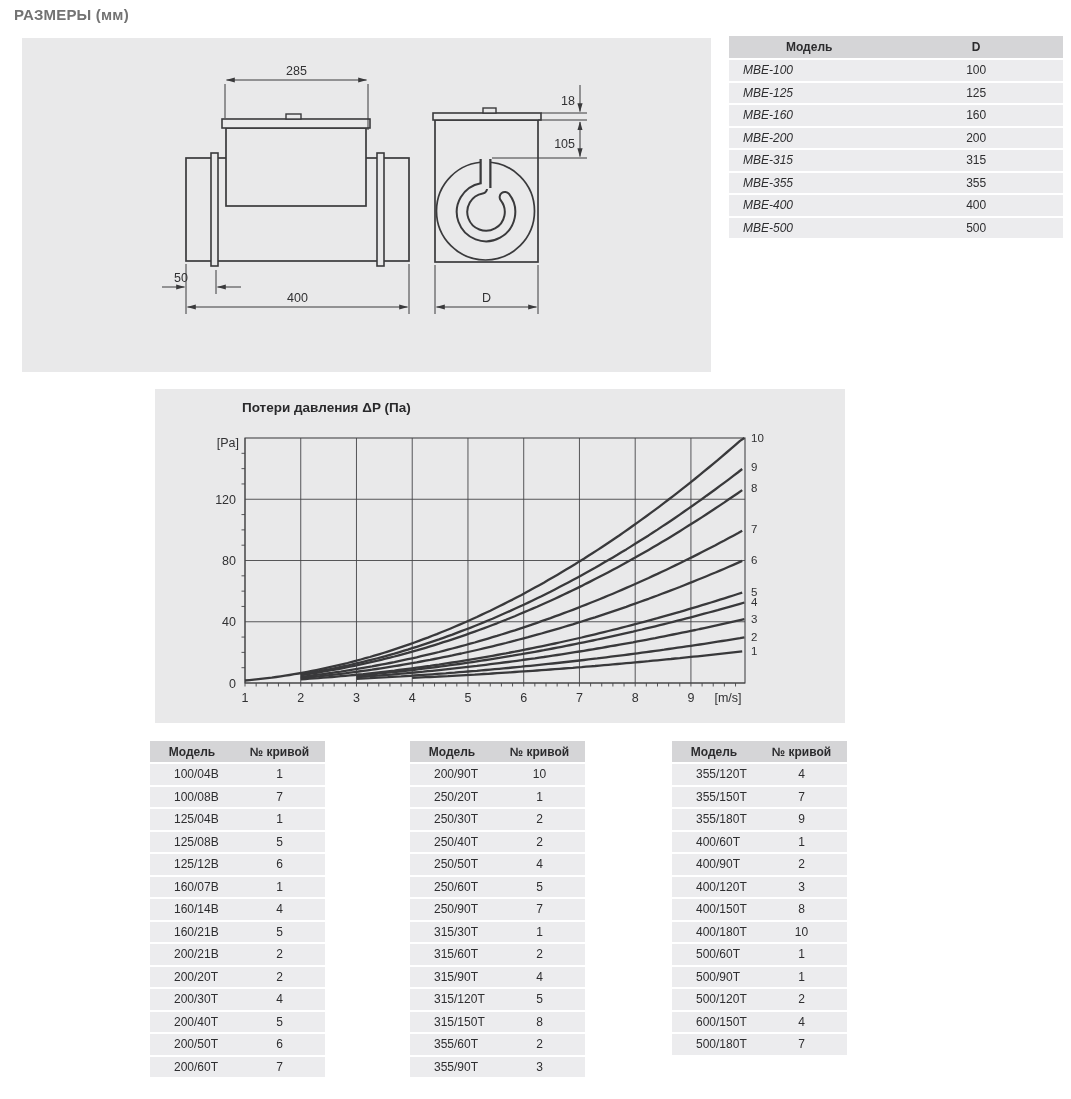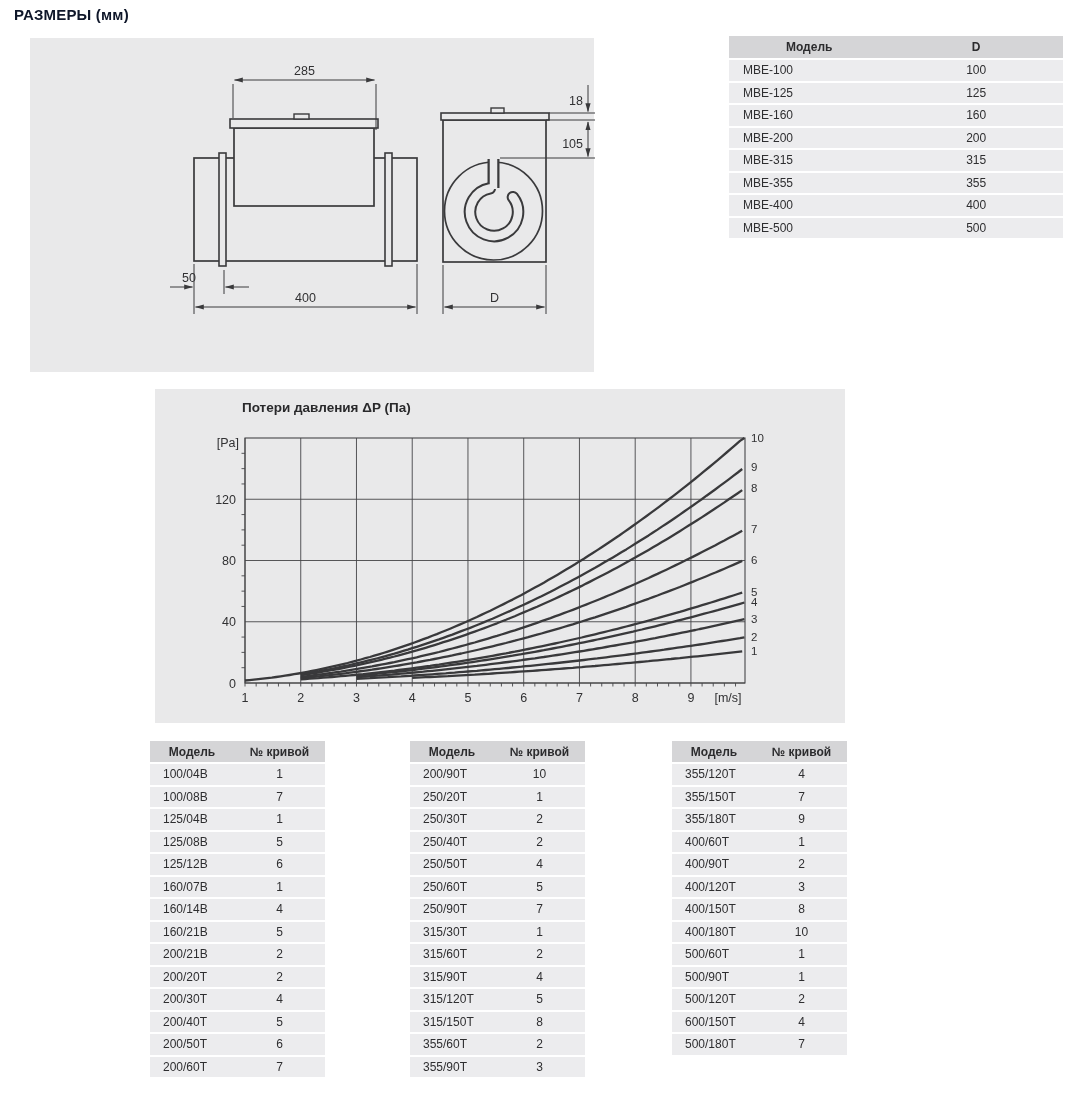--- a/index.html
+++ b/index.html
@@ -2,46 +2,46 @@
 <html><head>
 <meta charset="utf-8">
 <style>
   html,body{margin:0;padding:0;background:#ffffff;}
   body{
     position:relative;width:1071px;height:1099px;overflow:hidden;
     font-family:"Liberation Sans","DejaVu Sans",sans-serif;color:#2b2b2d;
   }
   .page-title{
     position:absolute;left:14px;top:6px;font-size:15px;font-weight:bold;
-    color:#0f172a;letter-spacing:.2px;
+    color:#737373;letter-spacing:.2px;
   }
   .panel{position:absolute;background:#e9e9ea;}
-  .drawing-panel{left:30px;top:38px;width:564px;height:334px;}
+  .drawing-panel{left:22px;top:38px;width:689px;height:334px;}
   .chart-panel{left:155px;top:389px;width:690px;height:334px;}
   .chart-title{
     position:absolute;left:67px;top:11px;font-size:13.5px;font-weight:bold;color:#29292b;margin-left:20px;
   }
   svg{display:block;}
   svg text{font-family:"Liberation Sans","DejaVu Sans",sans-serif;fill:#313133;}
   .dimtext{font-size:12.5px;}
   
   .tbl{position:absolute;}
   .tbl table{border-collapse:separate;border-spacing:0 2px;table-layout:fixed;width:100%;}
   .tbl th{
     background:#d5d5d7;font-size:12px;font-weight:bold;color:#2c2c2e;
     text-align:center;padding:0;height:21px;vertical-align:middle;
   }
   .tbl td{
     background:#ececee;font-size:12px;color:#2e2e30;padding:0;height:20.5px;
     text-align:center;vertical-align:middle;
   }
-  .tbl td.model{text-align:left;padding-left:13px;}
+  .tbl td.model{text-align:left;padding-left:24px;}
   .t-dims{left:729px;top:34px;width:334px;}
   .t-dims th{height:22px;}
-  .t-dims td.model{padding-left:14px;}
+  .t-dims td.model{padding-left:14px;font-style:italic;}
   .t-c1{left:150px;top:739px;width:175px;}
   .t-c2{left:410px;top:739px;width:175px;}
   .t-c3{left:672px;top:739px;width:175px;}
 </style>
 </head>
 <body>
 
 <div class="page-title">РАЗМЕРЫ (мм)</div>
 
 <div class="panel drawing-panel">

